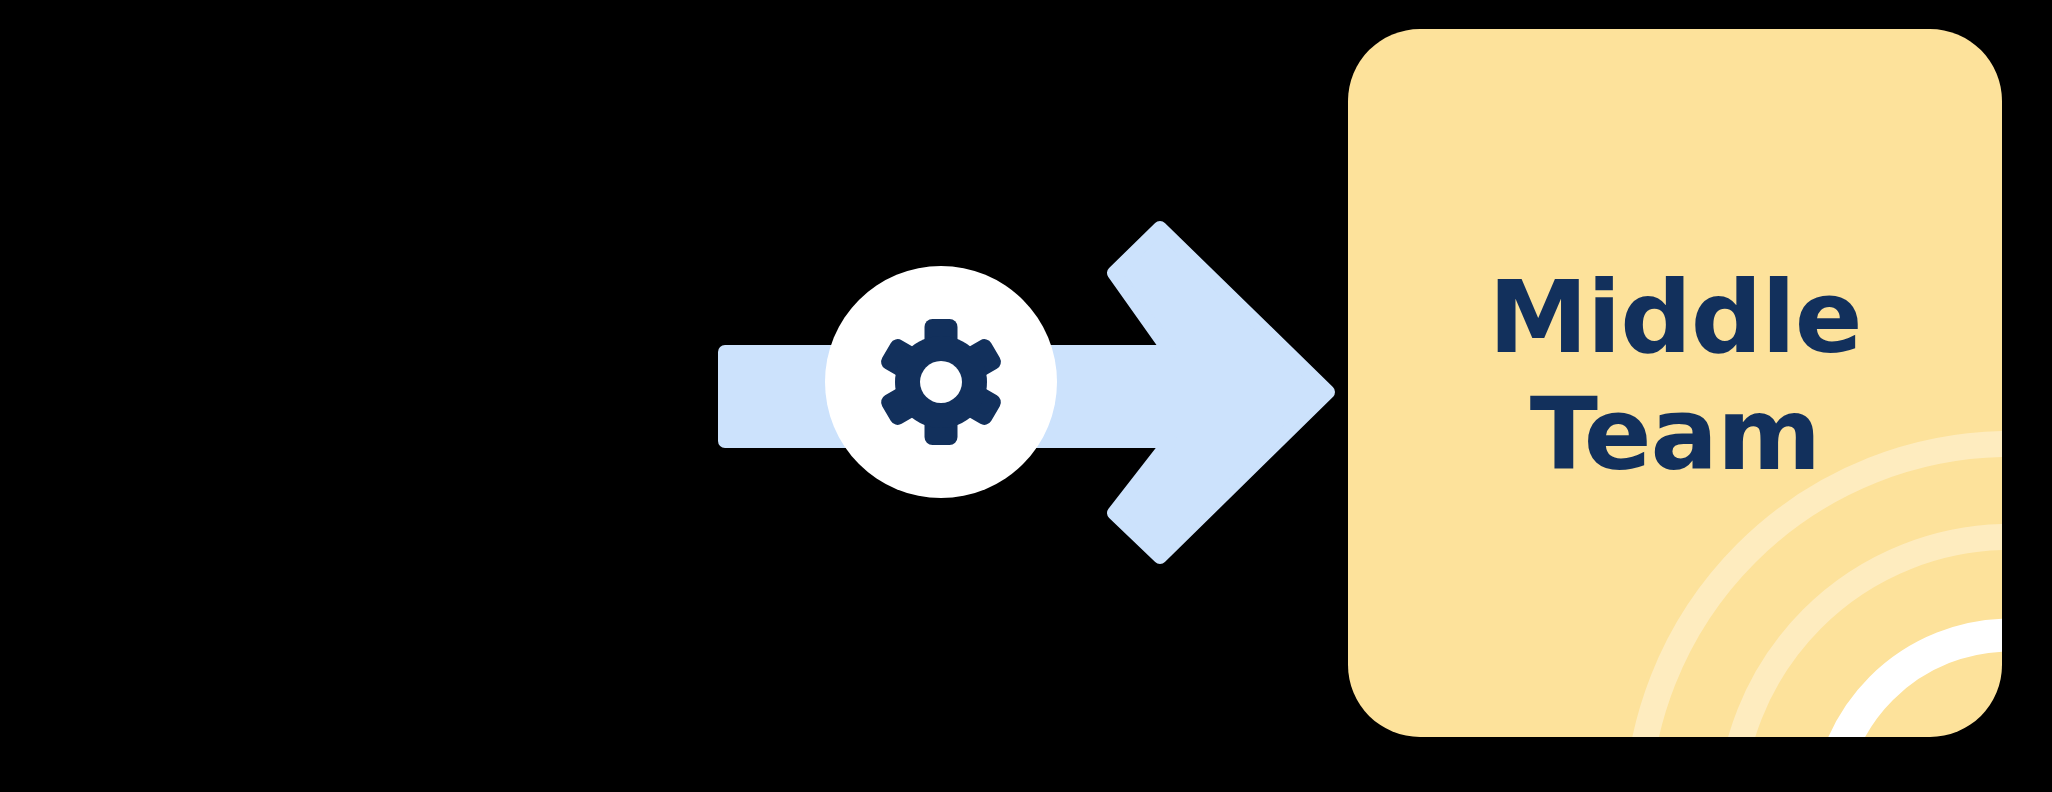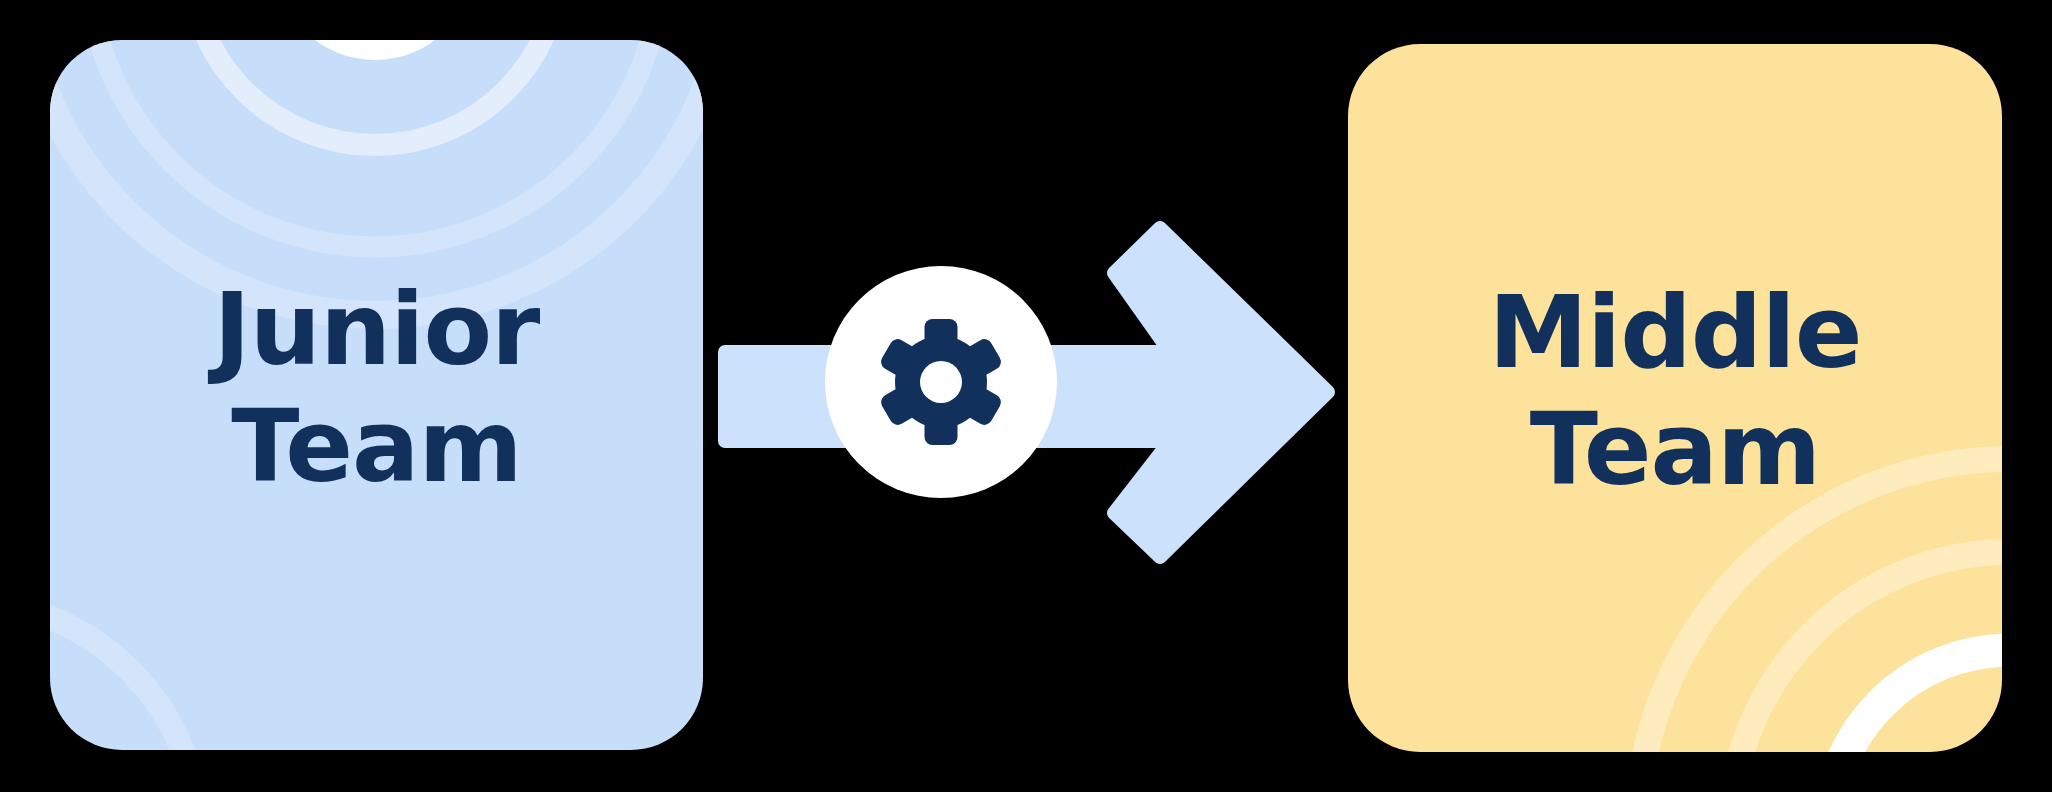--- a/index.html
+++ b/index.html
@@ -20,21 +20,21 @@
     display: flex;
     align-items: center;
     justify-content: center;
   }
   .card--junior {
     left: 50px; top: 40px;
     width: 653px; height: 710px;
     background: #C7DEFB;
   }
   .card--middle {
-    left: 1348px; top: 44px;
+    left: 1348px; top: 29px;
     width: 654px; height: 708px;
     background: #FDE29B;
   }
   .card-decor {
     position: absolute;
     left: 0; top: 0;
     pointer-events: none;
   }
   .card-label {
     position: relative;
@@ -79,30 +79,20 @@
     position: absolute;
     left: 861px; top: 302px;
     width: 160px; height: 160px;
   }
 </style>
 </head>
 <body>
 
 <div class="stage">
 
-  <div class="card card--junior">
-    <svg class="card-decor" width="653" height="710" viewBox="0 0 653 710" aria-hidden="true">
-      <circle cx="325" cy="-80" r="355" class="ring-blue-soft" stroke-width="28"></circle>
-      <circle cx="325" cy="-80" r="287" class="ring-blue-soft" stroke-width="21"></circle>
-      <circle cx="325" cy="-80" r="185" class="ring-blue-bright" stroke-width="22"></circle>
-      <circle cx="325" cy="-80" r="100" fill="#FFFFFF"></circle>
-      <circle cx="-90" cy="800" r="240" class="ring-blue-soft" stroke-width="24"></circle>
-    </svg>
-    <div class="card-label">Junior Team</div>
-  </div>
 
   <div class="card card--middle">
     <svg class="card-decor" width="654" height="708" viewBox="0 0 654 708" aria-hidden="true">
       <circle cx="662" cy="788" r="373" class="ring-yellow" stroke-width="26"></circle>
       <circle cx="662" cy="788" r="280" class="ring-yellow" stroke-width="26"></circle>
       <circle cx="662" cy="788" r="182" class="ring-white" stroke-width="33"></circle>
     </svg>
     <div class="card-label">Middle Team</div>
   </div>
 

